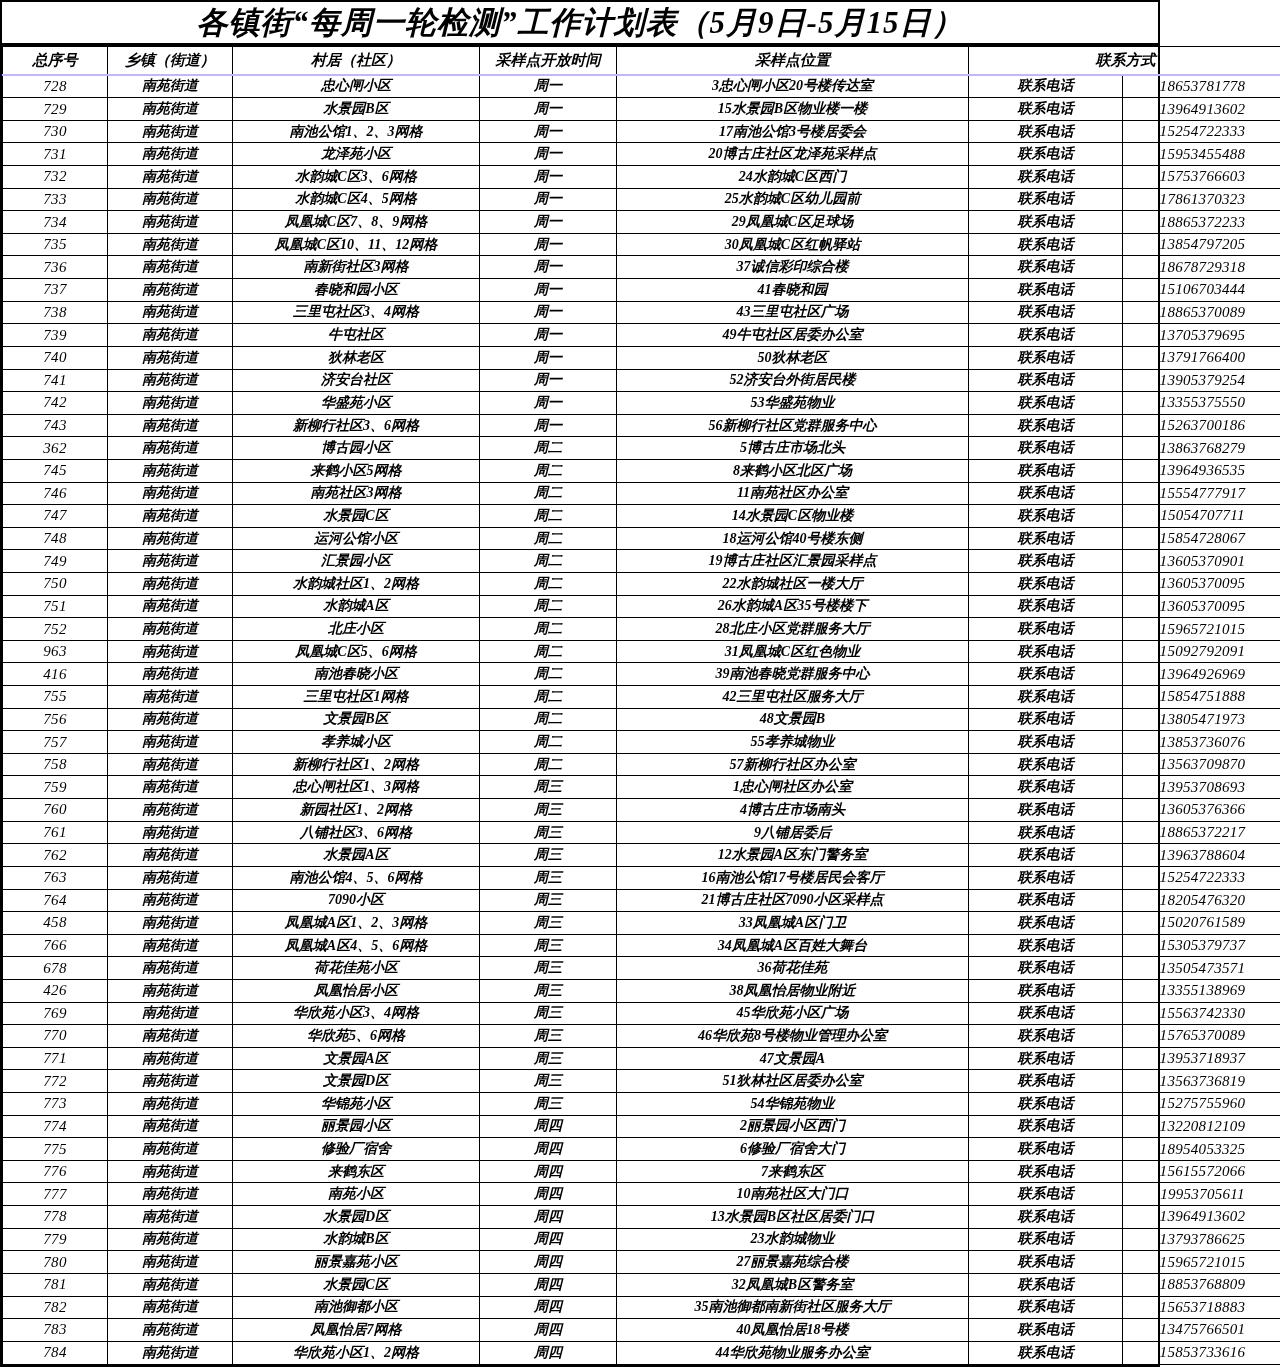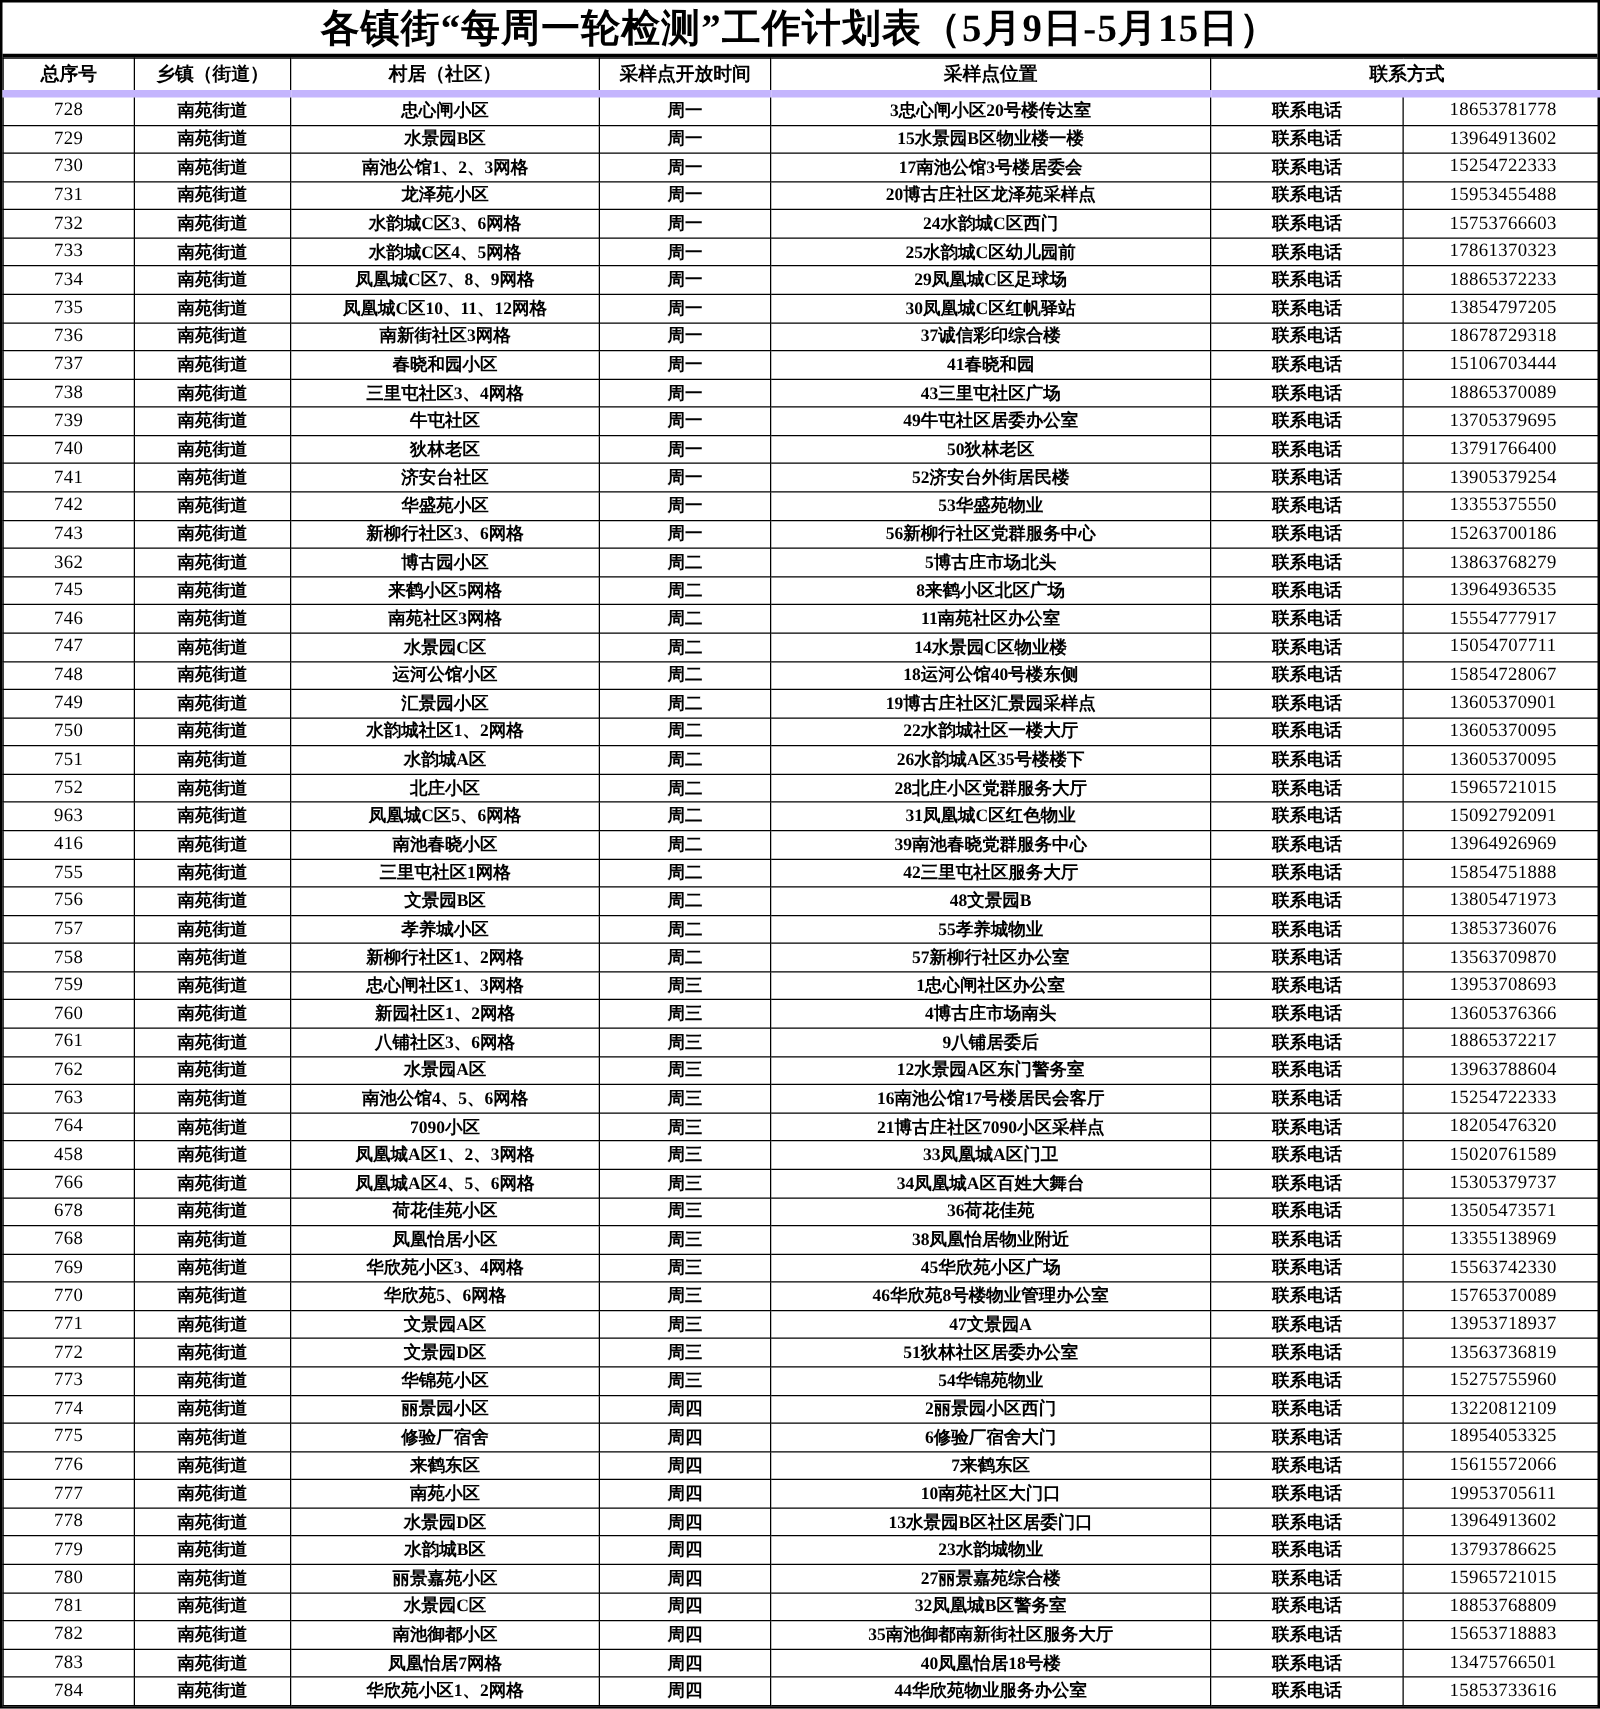--- a/index.html
+++ b/index.html
@@ -4,23 +4,24 @@
 <style>
   html, body { margin: 0; padding: 0; background: #ffffff; }
   body {
     width: 1280px; height: 1367px;
     font-family: "Liberation Serif", "DejaVu Serif", serif;
     color: #000;
     overflow: hidden;
   }
   .sheet {
     box-sizing: border-box;
-    width: 1280px; height: 1367px;
+    width: 1160px; height: 1367px;
     border: 2px solid #000;
     background: #fff;
+    font-style: italic;
   }
   .title {
     box-sizing: border-box;
     height: 44px;
     border-bottom: 3px solid #000;
     display: flex; align-items: center; justify-content: center;
     font-size: 31px; font-weight: bold;
     letter-spacing: 1px;
     white-space: nowrap;
   }
@@ -35,21 +36,21 @@
     border: 1px solid #000;
     text-align: center;
     vertical-align: middle;
     padding: 0;
     overflow: hidden;
     white-space: nowrap;
   }
   .plan thead tr { height: 28px; }
   .plan thead th {
     font-size: 15px; font-weight: bold;
-    border-bottom: 6px solid #c4b5fd;
+    border-bottom: 2px solid #c4b5fd;
   }
   .plan td.cjk { font-size: 14px; font-weight: bold; }
   .plan td.num { font-size: 15px; font-weight: normal; letter-spacing: 0.3px; }
   
   .w0 { width: 105px; } .w1 { width: 125px; } .w2 { width: 247px; }
   .w3 { width: 137px; } .w4 { width: 352px; } .w5 { width: 154px; }
   .w6 { width: 160px; }
 </style>
 </head>
 <body>
@@ -431,21 +432,21 @@
         <tr>
     <td class="num">678</td>
     <td class="cjk">南苑街道</td>
     <td class="cjk">荷花佳苑小区</td>
     <td class="cjk">周三</td>
     <td class="cjk">36荷花佳苑</td>
     <td class="cjk">联系电话</td>
     <td class="num">13505473571</td>
   </tr>
         <tr>
-    <td class="num">768</td>
+    <td class="num">426</td>
     <td class="cjk">南苑街道</td>
     <td class="cjk">凤凰怡居小区</td>
     <td class="cjk">周三</td>
     <td class="cjk">38凤凰怡居物业附近</td>
     <td class="cjk">联系电话</td>
     <td class="num">13355138969</td>
   </tr>
         <tr>
     <td class="num">769</td>
     <td class="cjk">南苑街道</td>

